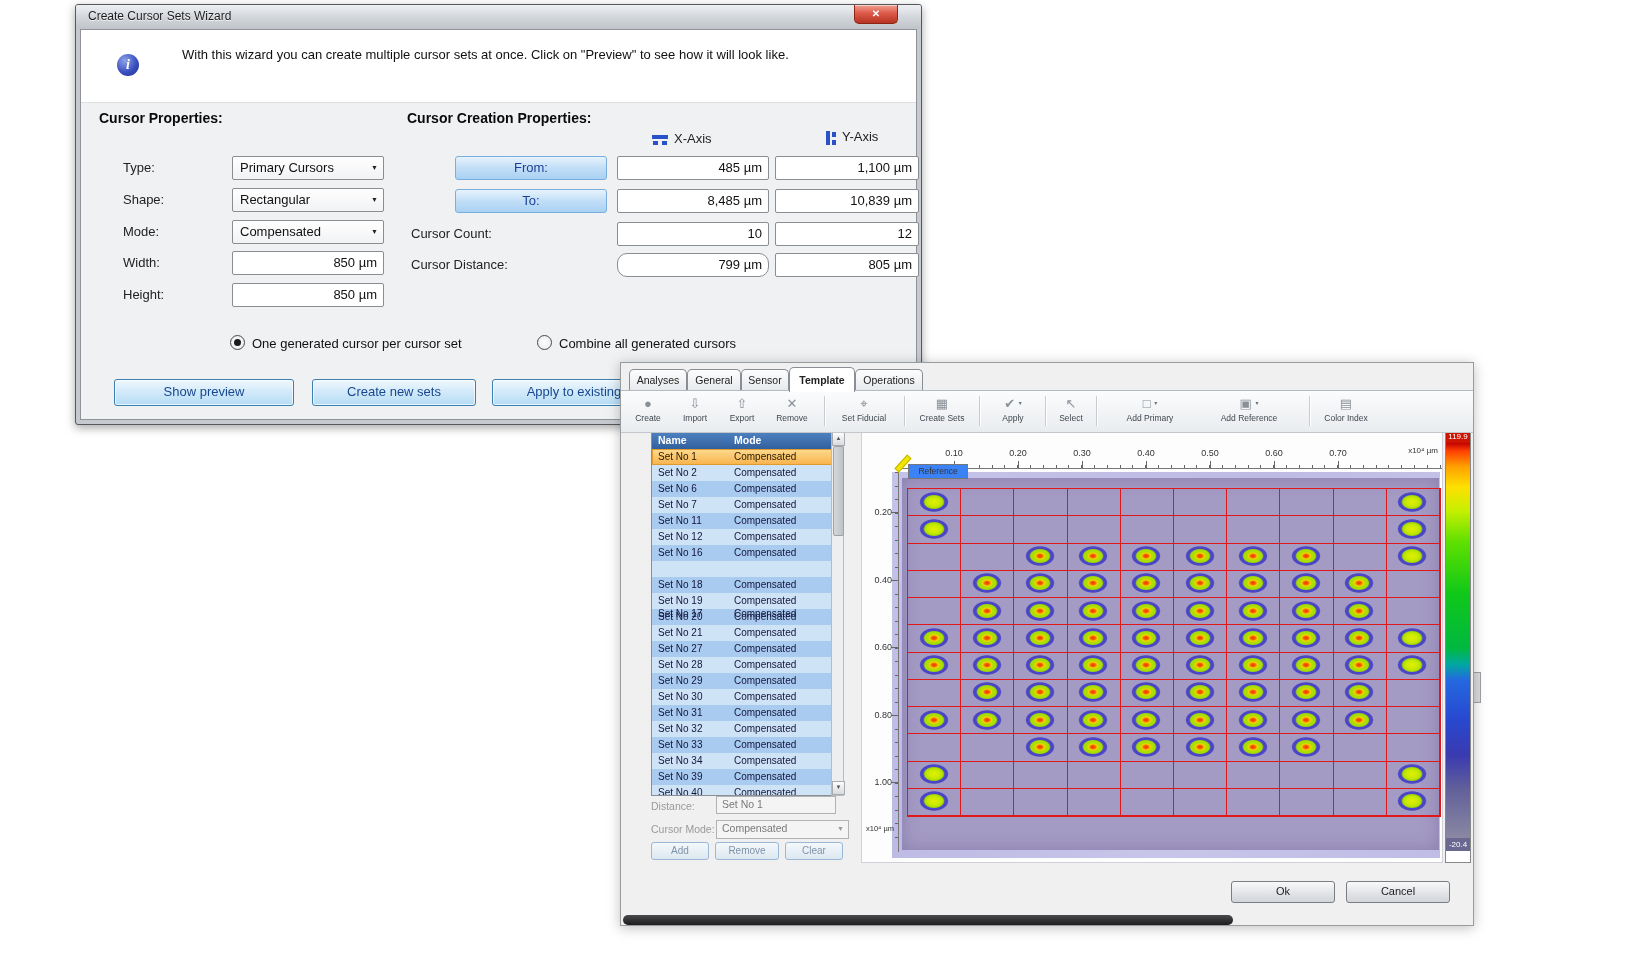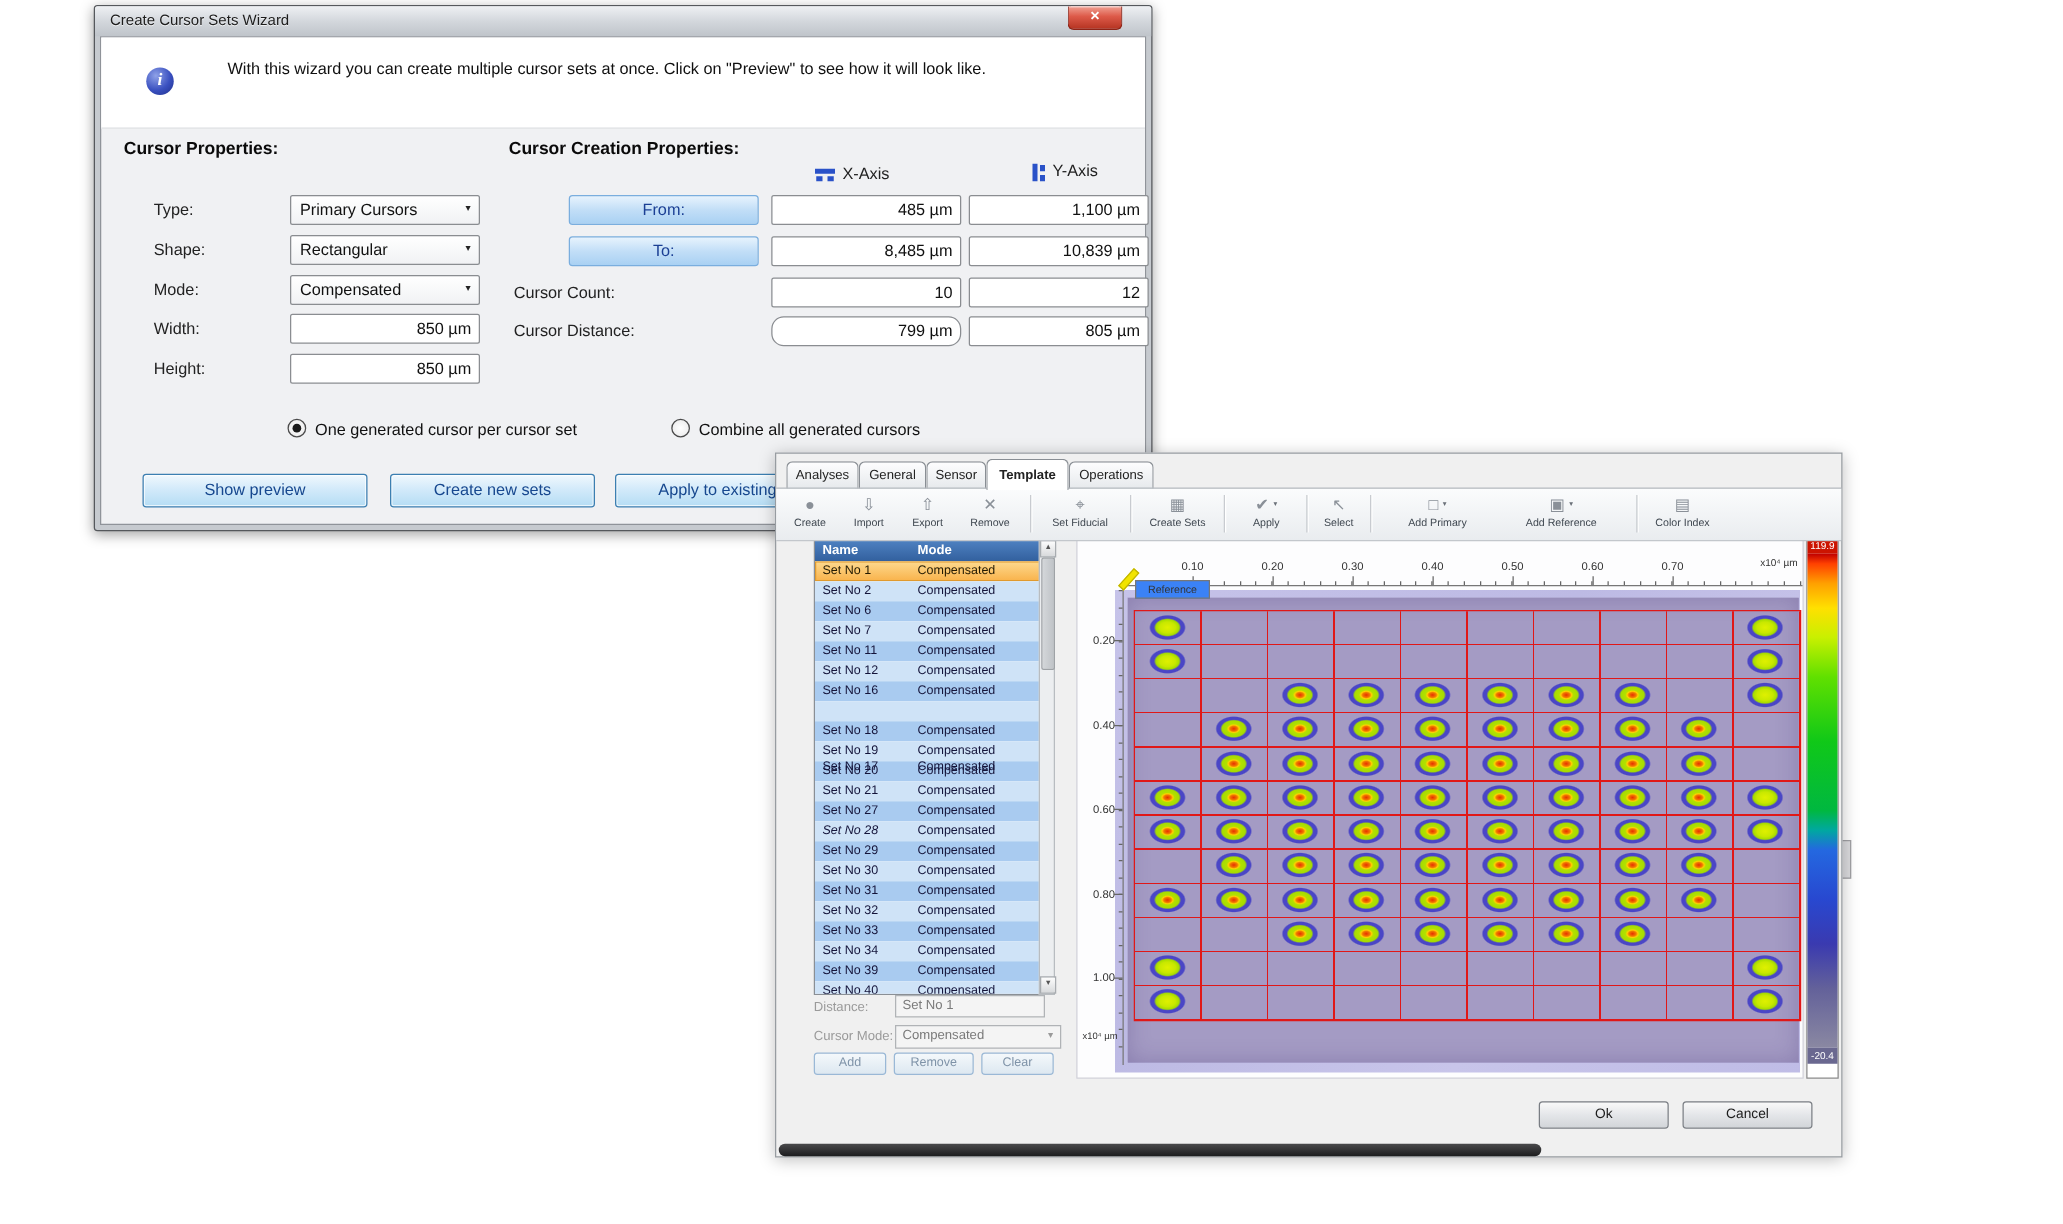--- a/index.html
+++ b/index.html
@@ -282,21 +282,21 @@
           <div class="srow odd"><span style="width: 76px;">Set No 7</span><span style="width: 98px;">Compensated</span></div>
           <div class="srow even"><span style="width: 76px;">Set No 11</span><span style="width: 98px;">Compensated</span></div>
           <div class="srow odd"><span style="width: 76px;">Set No 12</span><span style="width: 98px;">Compensated</span></div>
           <div class="srow even"><span style="width: 76px;">Set No 16</span><span style="width: 98px;">Compensated</span></div>
           <div class="srow odd"><span style="width: 76px; margin-top: 45px;">Set No 17</span><span style="width: 98px;">Compensated</span></div>
           <div class="srow even"><span style="width: 76px;">Set No 18</span><span style="width: 98px;">Compensated</span></div>
           <div class="srow odd"><span style="width: 76px;">Set No 19</span><span style="width: 98px;">Compensated</span></div>
           <div class="srow even"><span style="width: 76px;">Set No 20</span><span style="width: 98px;">Compensated</span></div>
           <div class="srow odd"><span style="width: 76px;">Set No 21</span><span style="width: 98px;">Compensated</span></div>
           <div class="srow even"><span style="width: 76px;">Set No 27</span><span style="width: 98px;">Compensated</span></div>
-          <div class="srow odd"><span style="width: 76px; font-style: italic;">Set No 28</span><span style="width: 98px;">Compensated</span></div>
+          <div class="srow odd"><span style="width: 76px;">Set No 28</span><span style="width: 98px;">Compensated</span></div>
           <div class="srow even"><span style="width: 76px;">Set No 29</span><span style="width: 98px;">Compensated</span></div>
           <div class="srow odd"><span style="width: 76px;">Set No 30</span><span style="width: 98px;">Compensated</span></div>
           <div class="srow even"><span style="width: 76px;">Set No 31</span><span style="width: 98px;">Compensated</span></div>
           <div class="srow odd"><span style="width: 76px;">Set No 32</span><span style="width: 98px;">Compensated</span></div>
           <div class="srow even"><span style="width: 76px;">Set No 33</span><span style="width: 98px;">Compensated</span></div>
           <div class="srow odd"><span style="width: 76px;">Set No 34</span><span style="width: 98px;">Compensated</span></div>
           <div class="srow even"><span style="width: 76px;">Set No 39</span><span style="width: 98px;">Compensated</span></div>
           <div class="srow odd"><span style="width: 76px;">Set No 40</span><span style="width: 98px;">Compensated</span></div>
         </div>
     </div>

